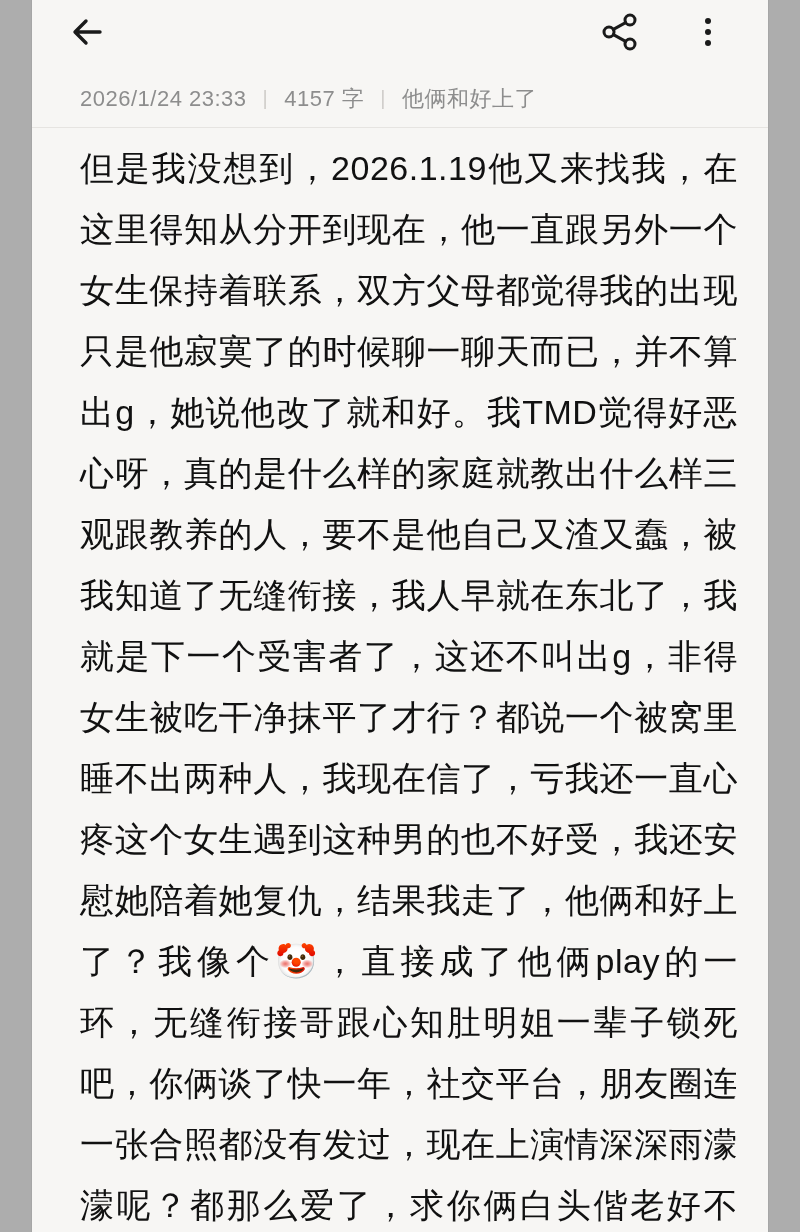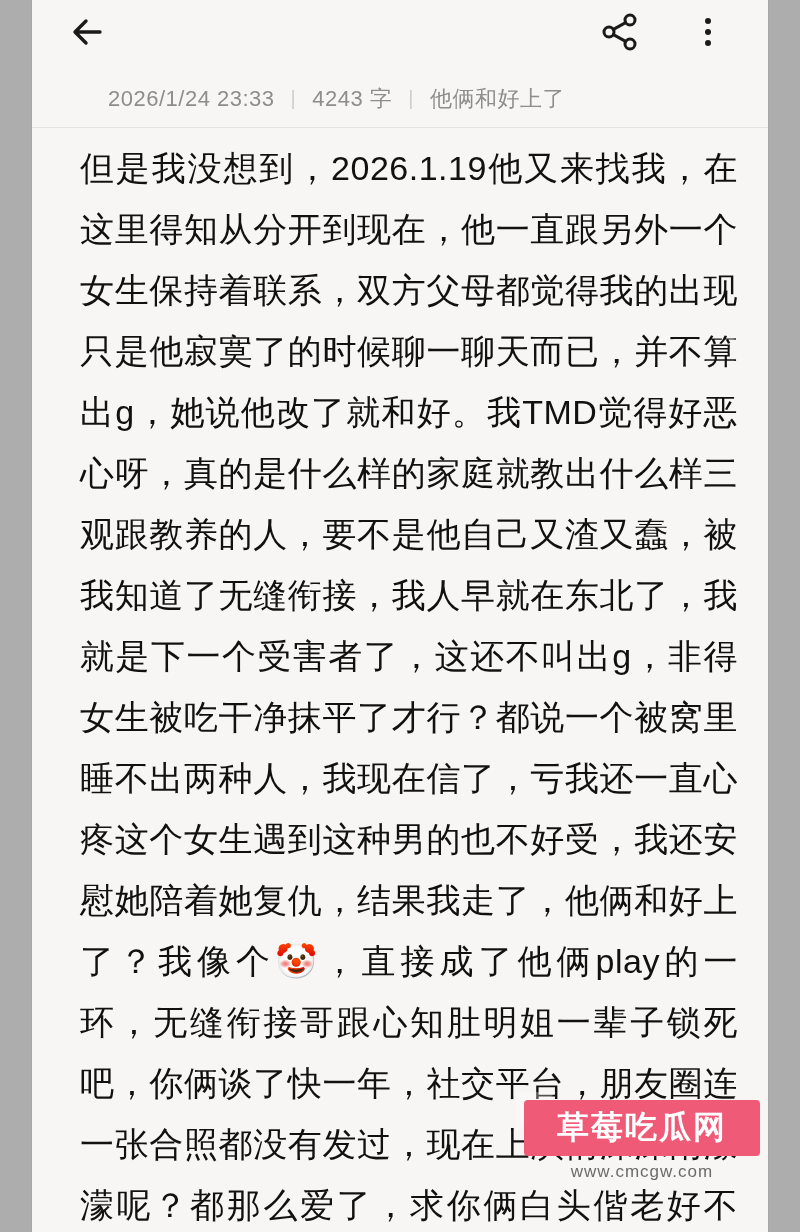--- a/index.html
+++ b/index.html
@@ -90,21 +90,21 @@
 
   
   .meta {
     position: absolute;
     left: 32px;
     top: 70px;
     width: 736px;
     height: 58px;
     display: flex;
     align-items: center;
-    padding-left: 76px;
+    padding-left: 48px;
     box-sizing: border-box;
     border-bottom: 1px solid #e6e4e1;
     color: #8d8d8d;
     font-size: 22px;
     letter-spacing: 0.5px;
   }
   .meta .sep {
     color: #cfcdca;
     margin: 0 16px;
     font-size: 20px;
@@ -202,26 +202,21 @@
         <i></i>
           <i></i>
           <i></i>
       </span>
     </div>
   </div>
 
   <div class="meta">
     <span>2026/1/24 23:33</span>
     <span class="sep">|</span>
-    <span>4243 字</span>
+    <span>4157 字</span>
     <span class="sep">|</span>
     <span>他俩和好上了</span>
   </div>
 
   <div class="content">但是我没想到，2026.1.19他又来找我，在这里得知从分开到现在，他一直跟另外一个女生保持着联系，双方父母都觉得我的出现只是他寂寞了的时候聊一聊天而已，并不算出g，她说他改了就和好。我TMD觉得好恶心呀，真的是什么样的家庭就教出什么样三观跟教养的人，要不是他自己又渣又蠢，被我知道了无缝衔接，我人早就在东北了，我就是下一个受害者了，这还不叫出g，非得女生被吃干净抹平了才行？都说一个被窝里睡不出两种人，我现在信了，亏我还一直心疼这个女生遇到这种男的也不好受，我还安慰她陪着她复仇，结果我走了，他俩和好上了？我像个🤡，直接成了他俩play的一环，无缝衔接哥跟心知肚明姐一辈子锁死吧，你俩谈了快一年，社交平台，朋友圈连一张合照都没有发过，现在上演情深深雨濛濛呢？都那么爱了，求你俩白头偕老好不好，别再流入市场了！！！</div>
 
-  <div class="watermark">
-    <div class="wm-shade"></div>
-    <div class="wm-badge">草莓吃瓜网</div>
-    <div class="wm-url">www.cmcgw.com</div>
-  </div>
 
 </div>
 
 </body></html>

